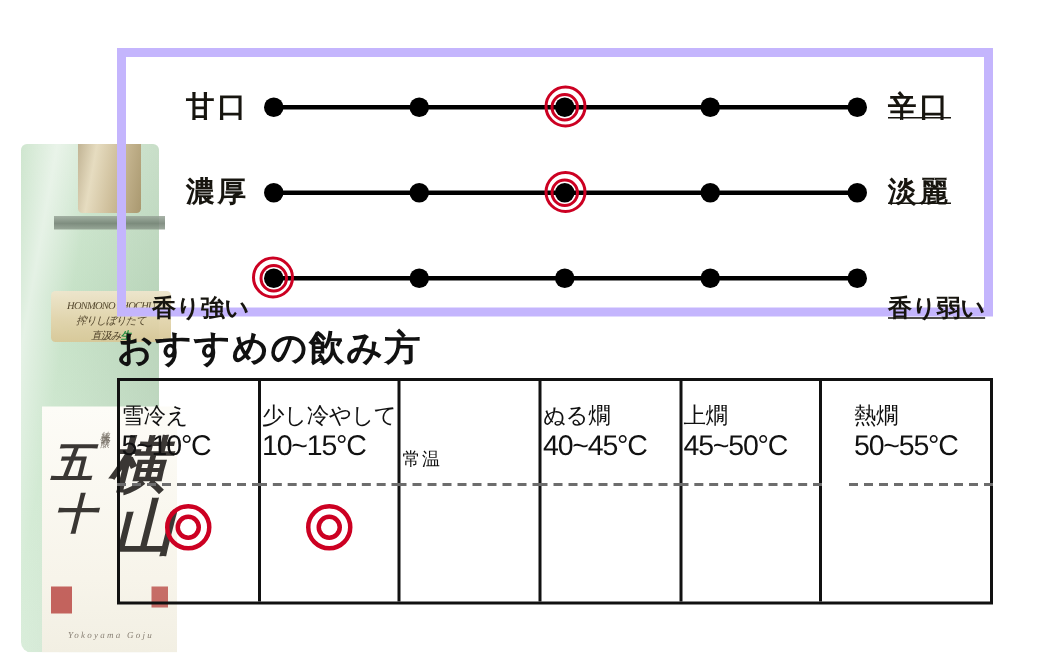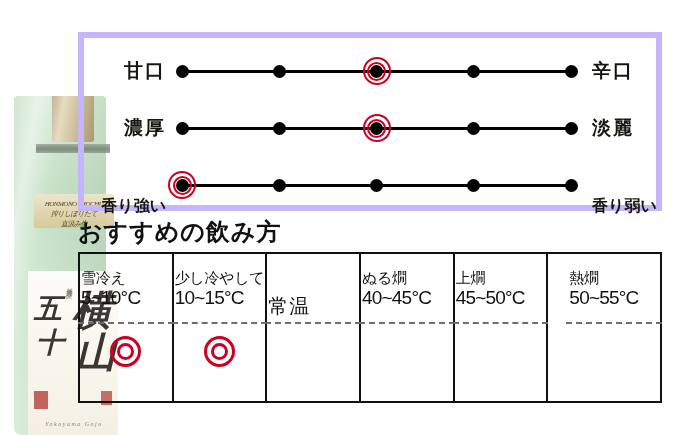--- a/index.html
+++ b/index.html
@@ -163,21 +163,21 @@
     font-family: "DejaVu Serif", serif;
     font-size: 19px;
     font-weight: 700;
     color: #17150f;
     letter-spacing: 2px;
     white-space: nowrap;
     top: 50%;
     transform: translateY(-50%);
   }
   .axis-label.left  { right: 490px; text-align: right; }
-  .axis-label.right { left: 508px;  text-align: center; }
+  .axis-label.right { left: 508px;  text-align: center; text-decoration: underline; }
   .axis-label.small { font-size: 16px; letter-spacing: 0px; margin-top: 21px; }
 
   .scale {
     position: absolute;
     left: 98px;
     top: 50%;
     width: 389px;
     height: 0;
     transform: translateY(-50%);
   }
@@ -265,21 +265,21 @@
   }
   .temp-head .temp {
     font-family: "Liberation Sans", sans-serif;
     font-size: 19px;
     color: #111111;
     line-height: 22px;
     white-space: nowrap;
     letter-spacing: -0.8px;
   }
   .temp-head.single .name {
-    font-size: 20px;
+    font-size: 12px;
     letter-spacing: 1px;
     margin-top: 36px;
   }
   .dashed-sep {
     position: absolute;
     left: -2px; right: -2px;
     top: 68px;
     height: 0;
     border-top: 2px dashed #6d6d6d;
   }

